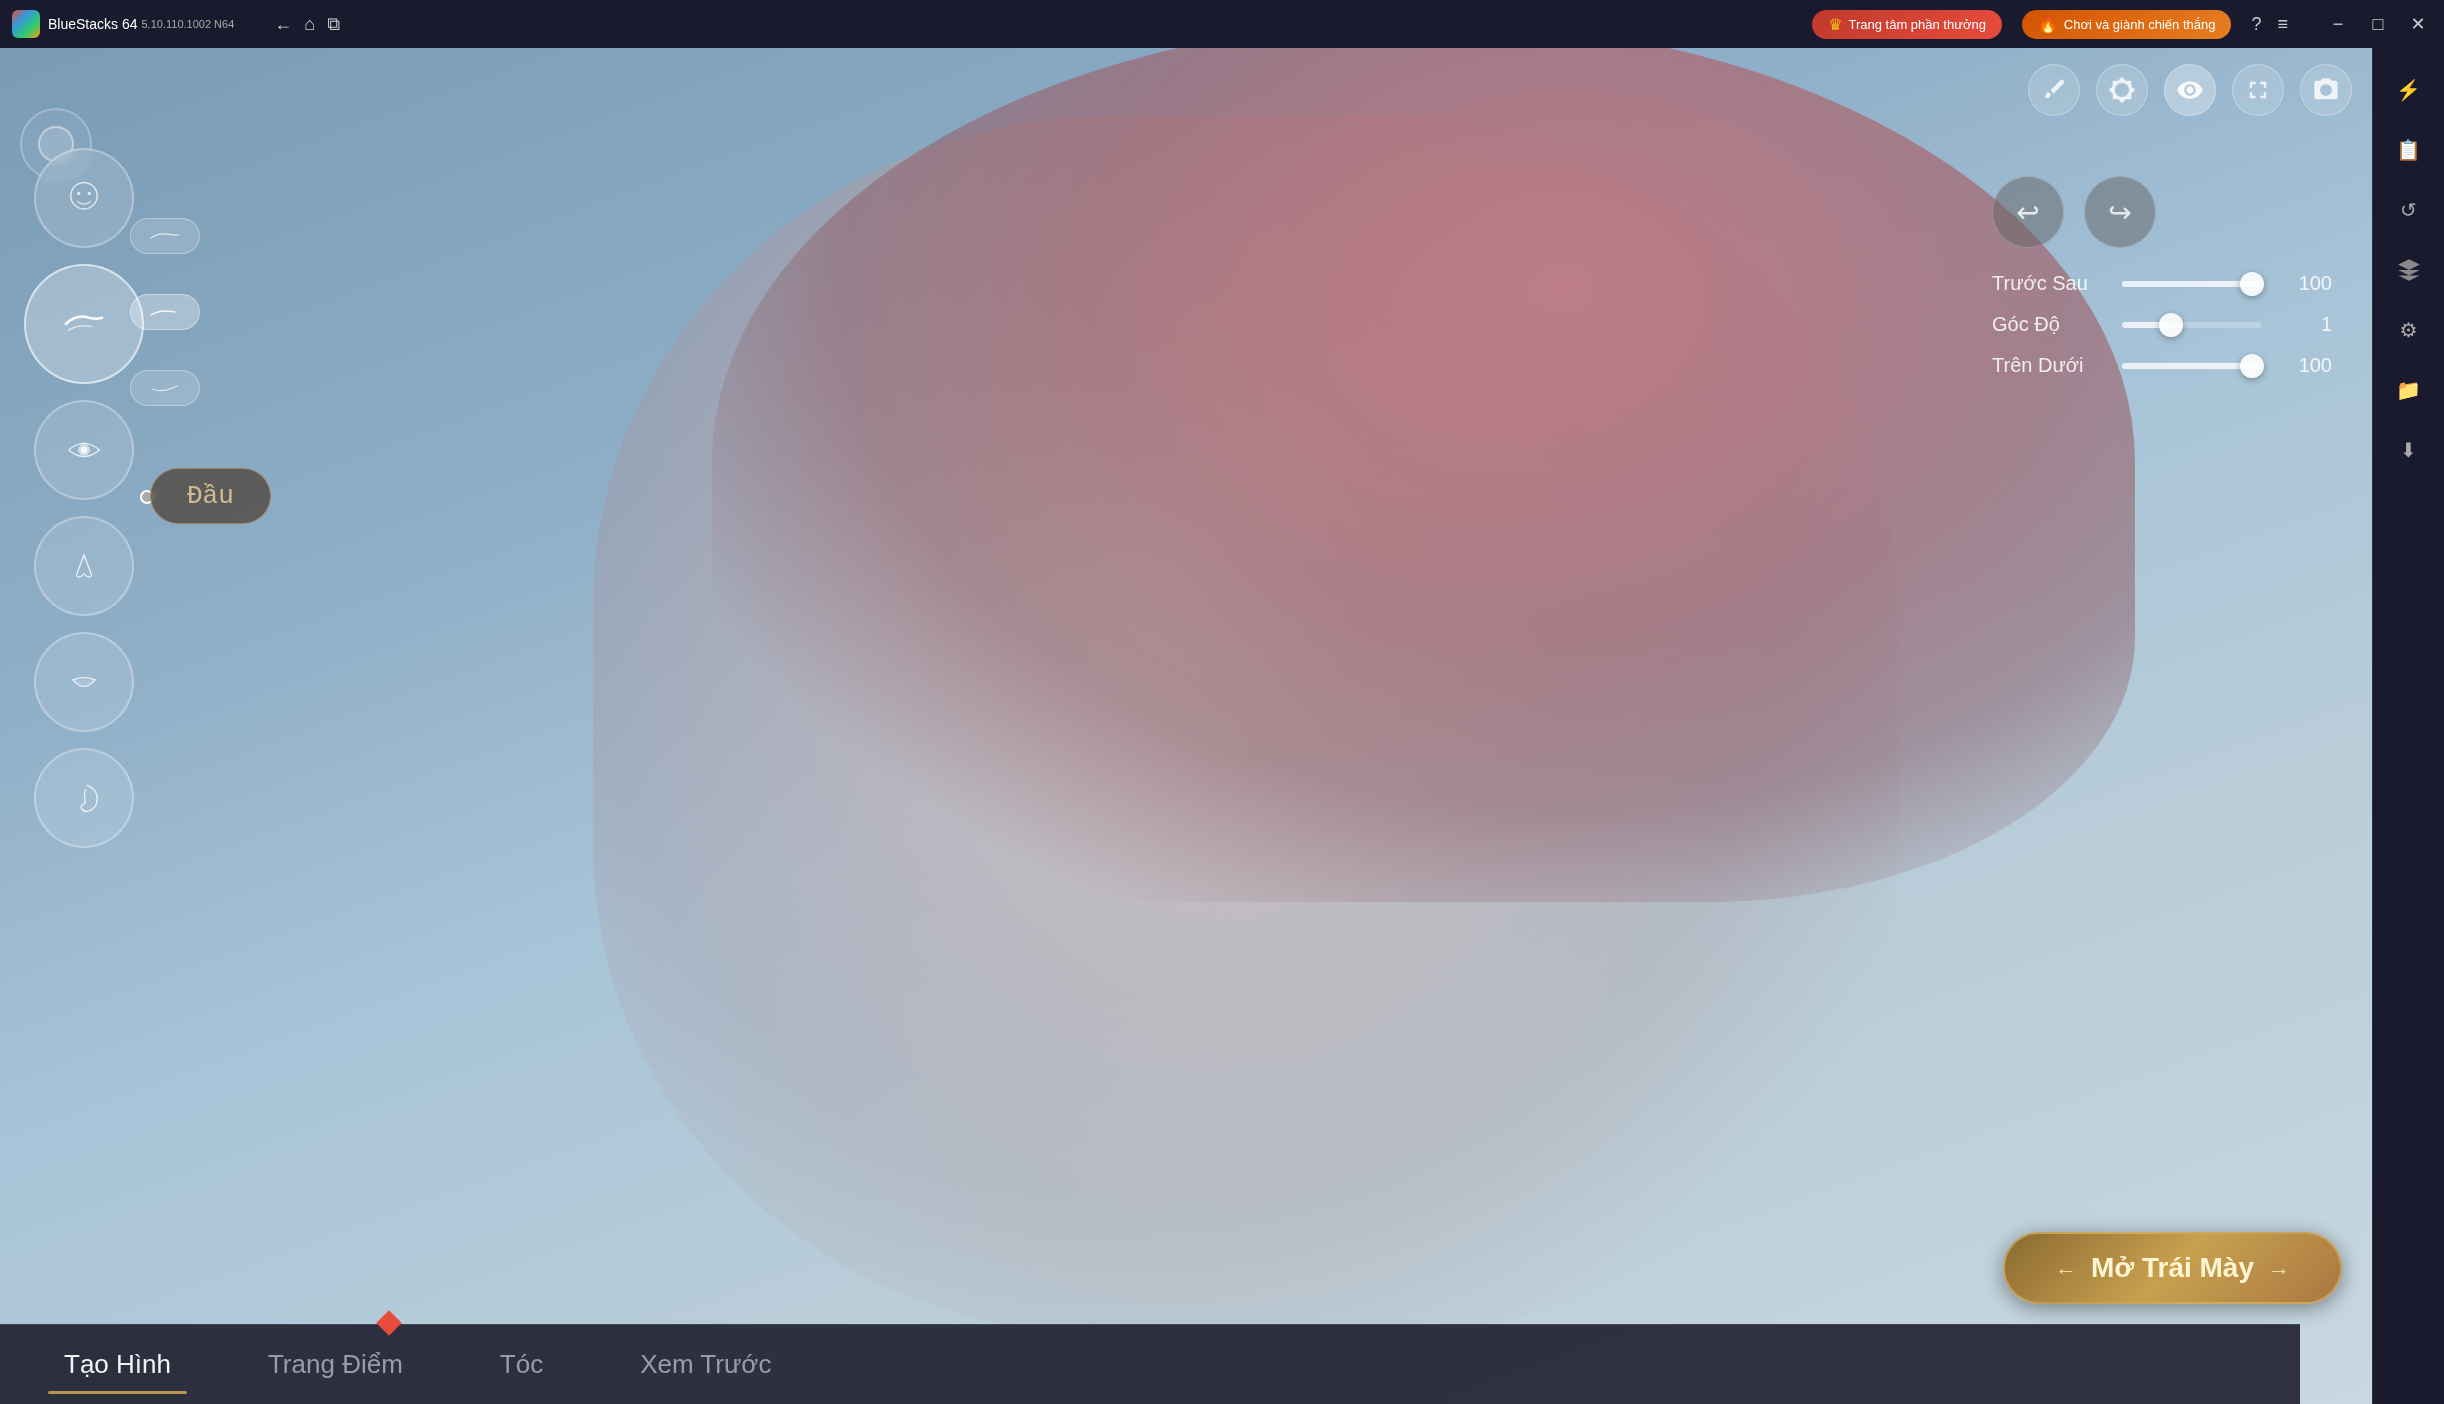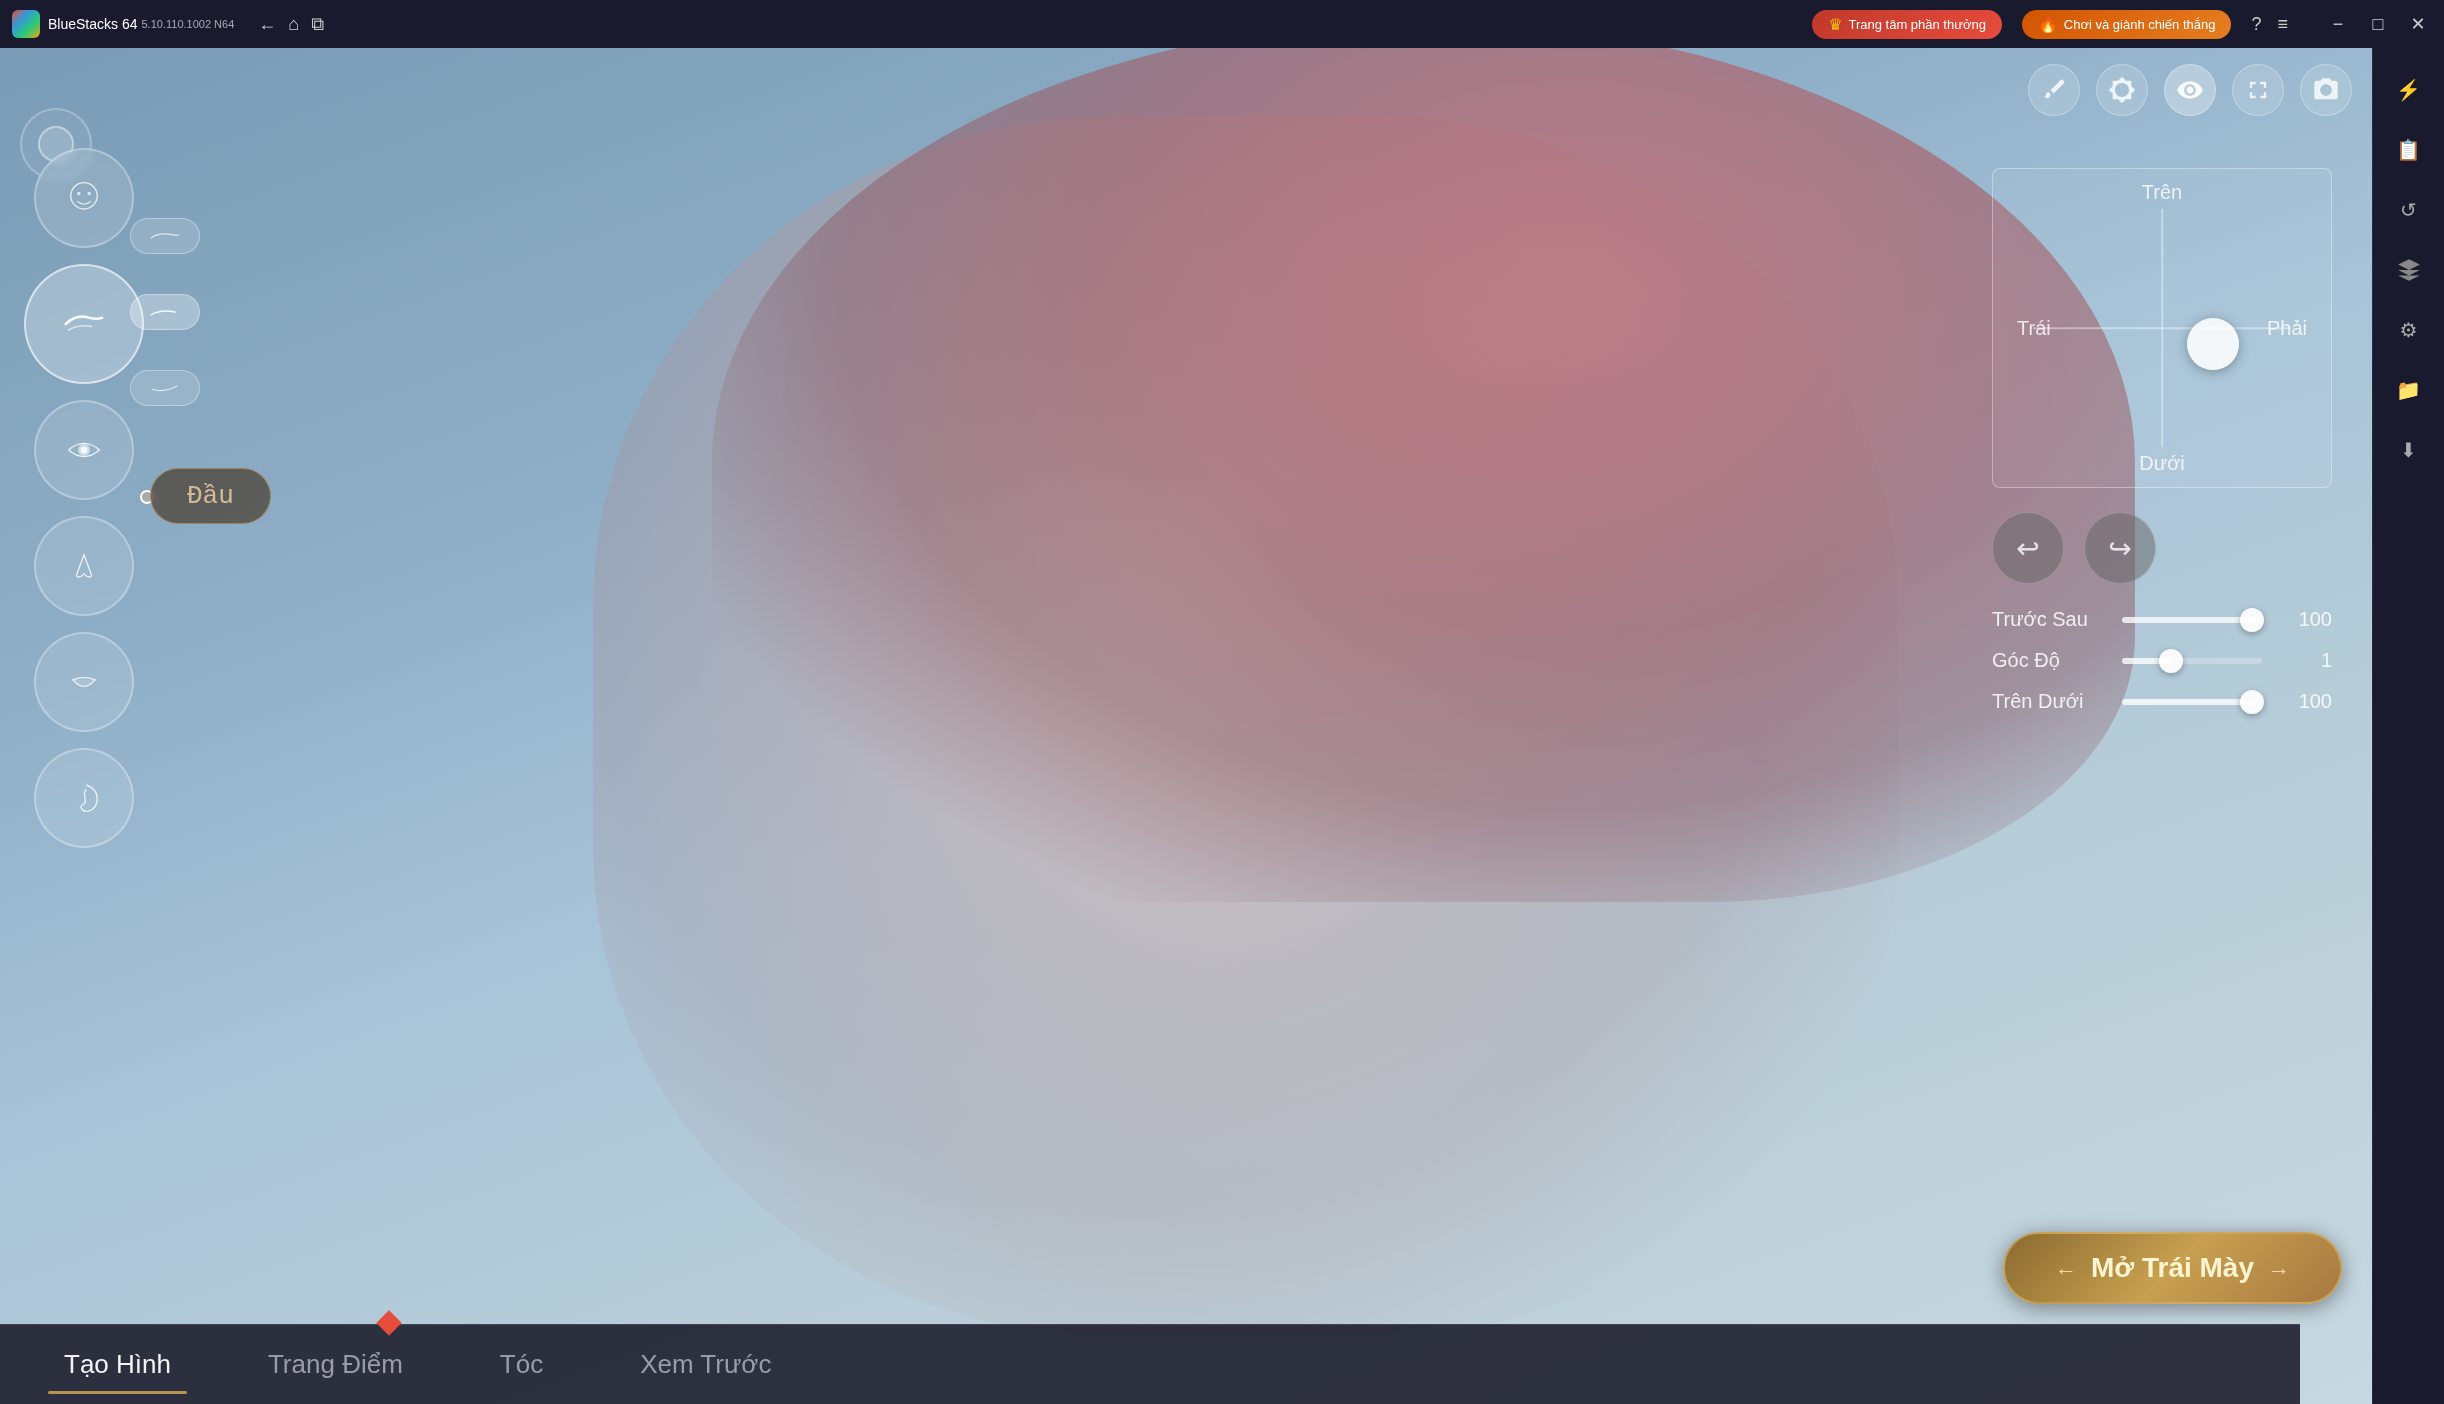--- a/index.html
+++ b/index.html
@@ -32,21 +32,21 @@
     #titlebar .app-name {
       color: #fff;
       font-size: 14px;
       font-weight: 400;
       margin-right: 4px;
       text-align: right;
     }
     #titlebar .app-version {
       color: #aaa;
       font-size: 11px;
-      margin-right: 24px;
+      margin-right: 40px;
     }
     #titlebar .nav-icons {
       display: flex;
       gap: 12px;
       margin-right: auto;
     }
     #titlebar .nav-icons span {
       color: #ccc;
       font-size: 18px;
       cursor: pointer;
@@ -626,29 +626,20 @@
       </svg>
     </div>
   </div>
 
   <div class="feature-label-dot"></div>
   <div id="feature-label">
     <span>Đầu</span>
   </div>
 
   <div id="right-panel">
-    <div id="direction-control">
-      <div class="cross-h"></div>
-      <div class="cross-v"></div>
-      <div class="dir-label top">Trên</div>
-      <div class="dir-label bottom">Dưới</div>
-      <div class="dir-label left-l">Trái</div>
-      <div class="dir-label right-l">Phải</div>
-      <div class="dir-handle"></div>
-    </div>
 
     <div id="action-buttons">
       <div class="action-btn">
         <span>↩</span>
       </div>
       <div class="action-btn">
         <span>↪</span>
       </div>
     </div>
 

